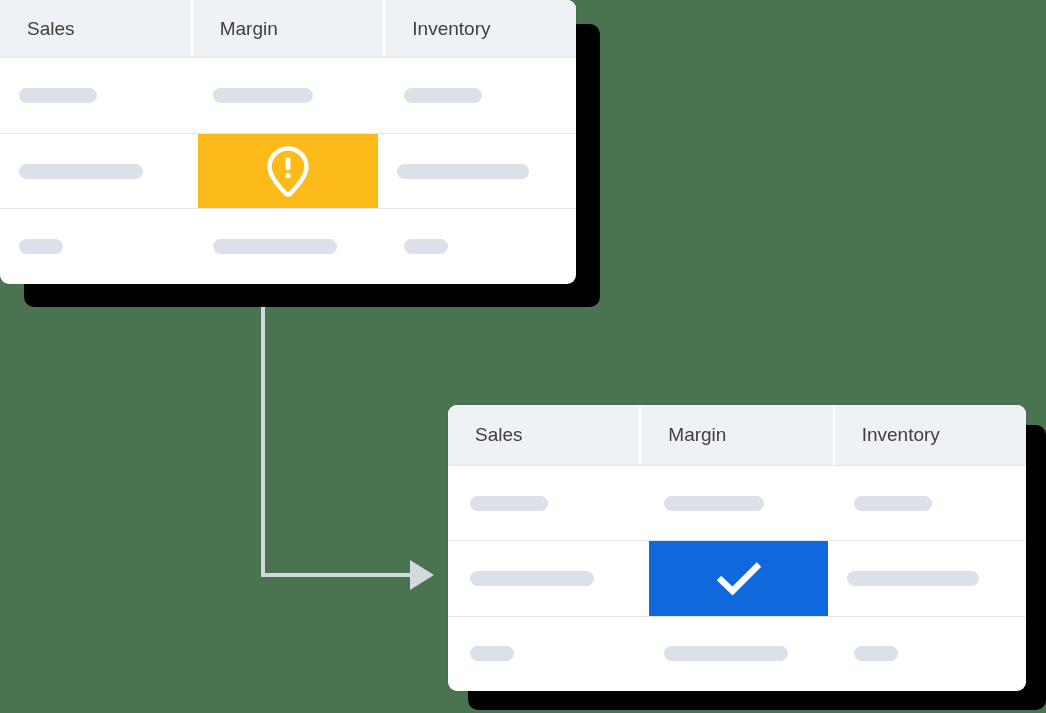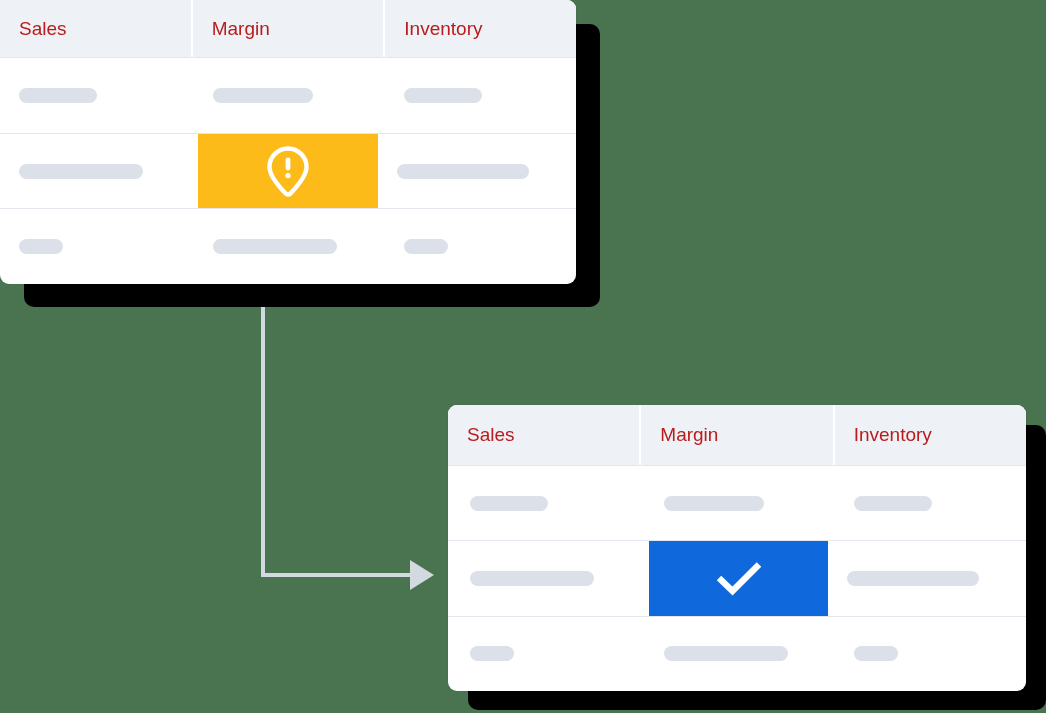--- a/index.html
+++ b/index.html
@@ -59,26 +59,27 @@
     display: flex;
     flex-direction: column;
   }
   .thead {
     display: flex;
     background: #eef1f6;
     flex: 0 0 auto;
   }
   .th {
     flex: 1 1 0;
-    color: #b91c1c;
+    color: #404040;
     box-sizing: border-box;
     display: flex;
     align-items: center;
     border-right: 2px solid #ffffff;
     background: #eef1f6;
+    margin-left: 8px;
   }
   .th:last-child { border-right: none; }
 
   .trow {
     display: flex;
     flex: 1 1 0;
     border-top: 1px solid #e3e7ee;
     position: relative;
   }
   .tcell {

